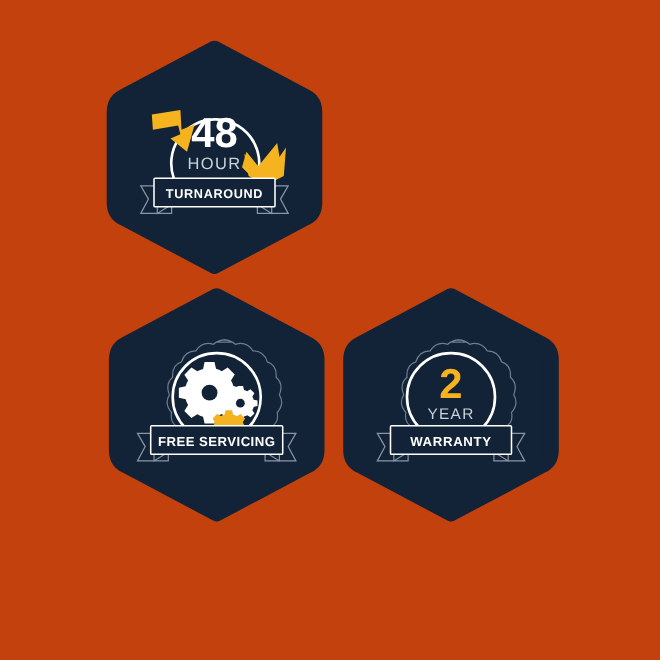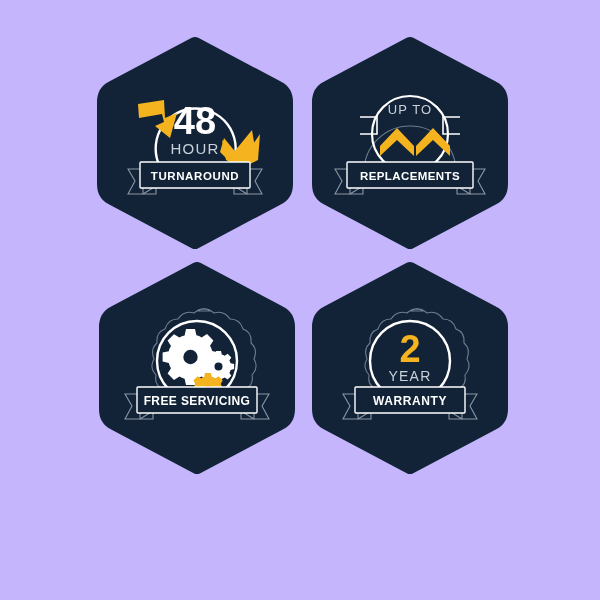--- a/index.html
+++ b/index.html
@@ -10,21 +10,21 @@
   body {
     width: 600px;
     height: 600px;
     font-family: "Liberation Sans", sans-serif;
     overflow: hidden;
   }
   #badge-grid {
     position: relative;
     width: 600px;
     height: 600px;
-    background: #c4b5fd;
+    background: #c2410c;
   }
   .badge {
     position: absolute;
     width: 186px;
     height: 202px;
   }
   .badge-hex {
     position: absolute;
     inset: 0;
   }
@@ -68,51 +68,20 @@
       <g fill="none" stroke="#8a96a6" stroke-width="1.1">
         <path d="M41 127 L41 152 L54 144 L54 152 L26 152 L33 139 L26 127 Z"></path>
         <path d="M145 127 L145 152 L132 144 L132 152 L160 152 L153 139 L160 127 Z"></path>
       </g>
 
       <rect x="38" y="120" width="110" height="26" rx="1" fill="#122337" stroke="#ffffff" stroke-width="1.4"></rect>
       <text x="93" y="138" text-anchor="middle" font-family="'Liberation Sans', sans-serif" font-size="11.5" font-weight="bold" letter-spacing="0.6" fill="#ffffff">TURNAROUND</text>
     </svg>
   </div>
 
-  <div class="badge badge-2">
-    <svg class="badge-hex" width="186" height="202" viewBox="0 0 186 202">
-      <path d="M93 2 L176 46 Q184 50 184 60 L184 142 Q184 152 176 156 L93 200
-               L10 156 Q2 152 2 142 L2 60 Q2 50 10 46 Z" fill="#122337" stroke="#122337" stroke-width="14" stroke-linejoin="round"></path>
-    </svg>
-
-    <svg class="badge-art" width="186" height="202" viewBox="0 0 186 202">
-
-      <path d="M47 130 A46 46 0 1 1 139 130" fill="none" stroke="#6f7d8e" stroke-width="1.1"></path>
-
-      <circle cx="93" cy="92" r="38" fill="none" stroke="#ffffff" stroke-width="2.2"></circle>
-
-      <g fill="none" stroke="#ffffff" stroke-width="1.6">
-        <path d="M43 75 L60 75 L60 92 L43 92"></path>
-        <path d="M143 75 L126 75 L126 92 L143 92"></path>
-      </g>
-      <text x="93" y="72" text-anchor="middle" font-family="'Liberation Sans', sans-serif" font-size="13" letter-spacing="1.1" fill="#c9d1da">UP TO</text>
-
-      <g fill="#f5b41f">
-        <path d="M63 104 L80 86 L97 104 L97 114 L80 98 L63 114 Z"></path>
-        <path d="M99 104 L116 86 L133 104 L133 114 L116 98 L99 114 Z"></path>
-      </g>
-
-      <g fill="none" stroke="#8a96a6" stroke-width="1.1">
-        <path d="M33 127 L33 152 L46 144 L46 152 L18 152 L25 139 L18 127 Z"></path>
-        <path d="M153 127 L153 152 L140 144 L140 152 L168 152 L161 139 L168 127 Z"></path>
-      </g>
-      <rect x="30" y="120" width="126" height="26" rx="1" fill="#122337" stroke="#ffffff" stroke-width="1.4"></rect>
-      <text x="93" y="138" text-anchor="middle" font-family="'Liberation Sans', sans-serif" font-size="11.5" font-weight="bold" letter-spacing="0.4" fill="#ffffff">REPLACEMENTS</text>
-    </svg>
-  </div>
 
   <div class="badge badge-3">
     <svg class="badge-hex" width="186" height="202" viewBox="0 0 186 202">
       <path d="M93 2 L176 46 Q184 50 184 60 L184 142 Q184 152 176 156 L93 200
                L10 156 Q2 152 2 142 L2 60 Q2 50 10 46 Z" fill="#122337" stroke="#122337" stroke-width="14" stroke-linejoin="round"></path>
     </svg>
 
     <svg class="badge-art" width="186" height="202" viewBox="0 0 186 202">
 
       <g fill="none" stroke="#6f7d8e" stroke-width="1.1">

